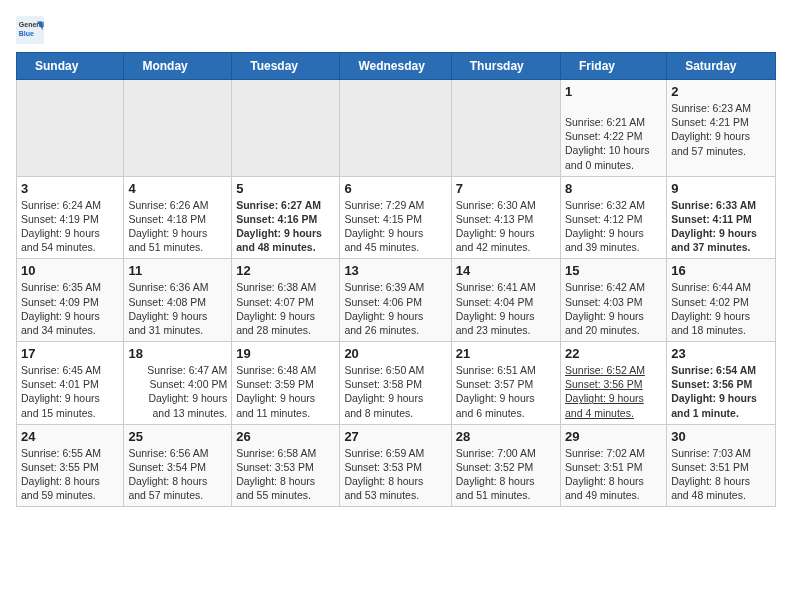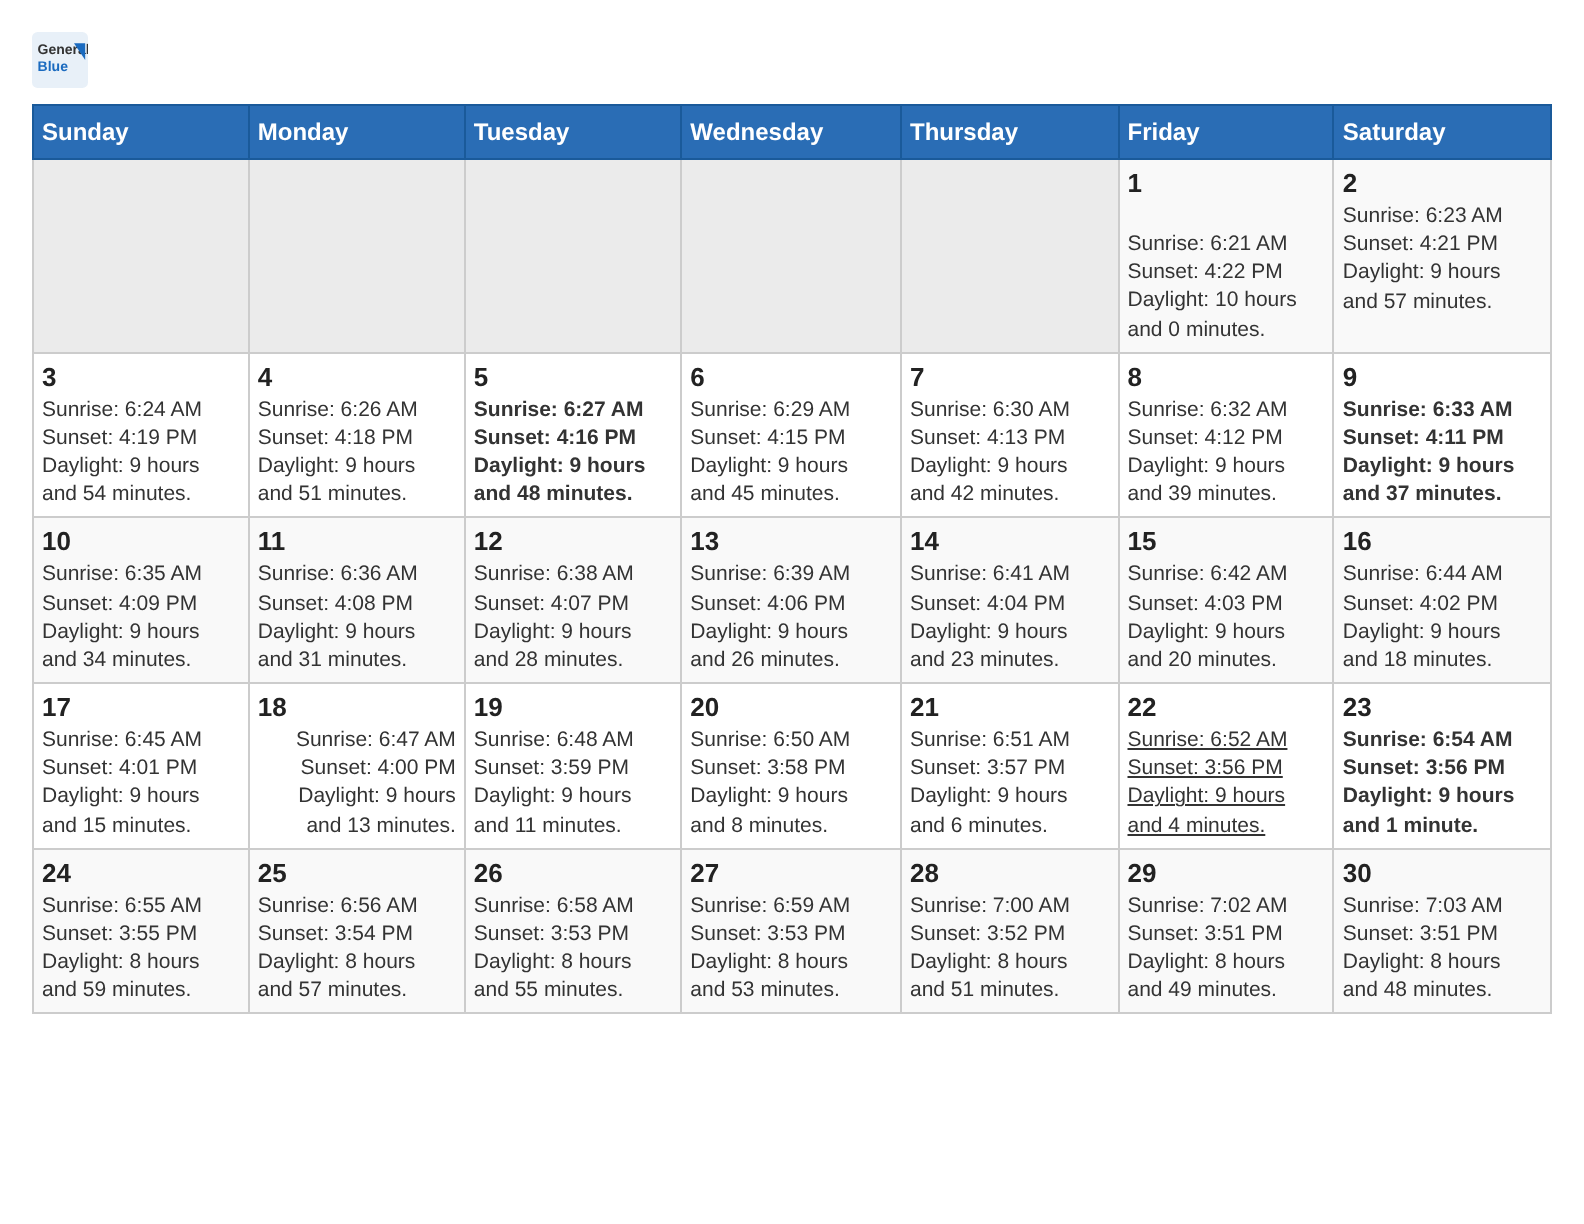--- a/index.html
+++ b/index.html
@@ -51,21 +51,21 @@
       text-align: right;
     }
     table {
       width: 100%;
       border-collapse: collapse;
       font-size: 11px;
     }
     thead th {
       background-color: #2a6db5;
       color: white;
-      padding: 6px 4px;
+      padding: 6px 18px;
       text-align: left;
       font-size: 12px;
       font-weight: bold;
       border: 1px solid #1a5a9a;
     }
     tbody td {
       border: 1px solid #ccc;
       vertical-align: top;
       padding: 4px;
       width: 113px;
@@ -167,21 +167,21 @@
           </td>
           <td>
             <div class="day-number">5</div>
             <div class="day-info" style="white-space: pre-line; font-weight: bold;">Sunrise: 6:27 AM
 Sunset: 4:16 PM
 Daylight: 9 hours
 and 48 minutes.</div>
           </td>
           <td>
             <div class="day-number">6</div>
-            <div class="day-info" style="white-space: pre-line;">Sunrise: 6:29 AM
+            <div class="day-info" style="white-space: pre-line;">Sunrise: 7:29 AM
 Sunset: 4:15 PM
 Daylight: 9 hours
 and 45 minutes.</div>
           </td>
           <td>
             <div class="day-number">7</div>
             <div class="day-info" style="white-space: pre-line;">Sunrise: 6:30 AM
 Sunset: 4:13 PM
 Daylight: 9 hours
 and 42 minutes.</div>

